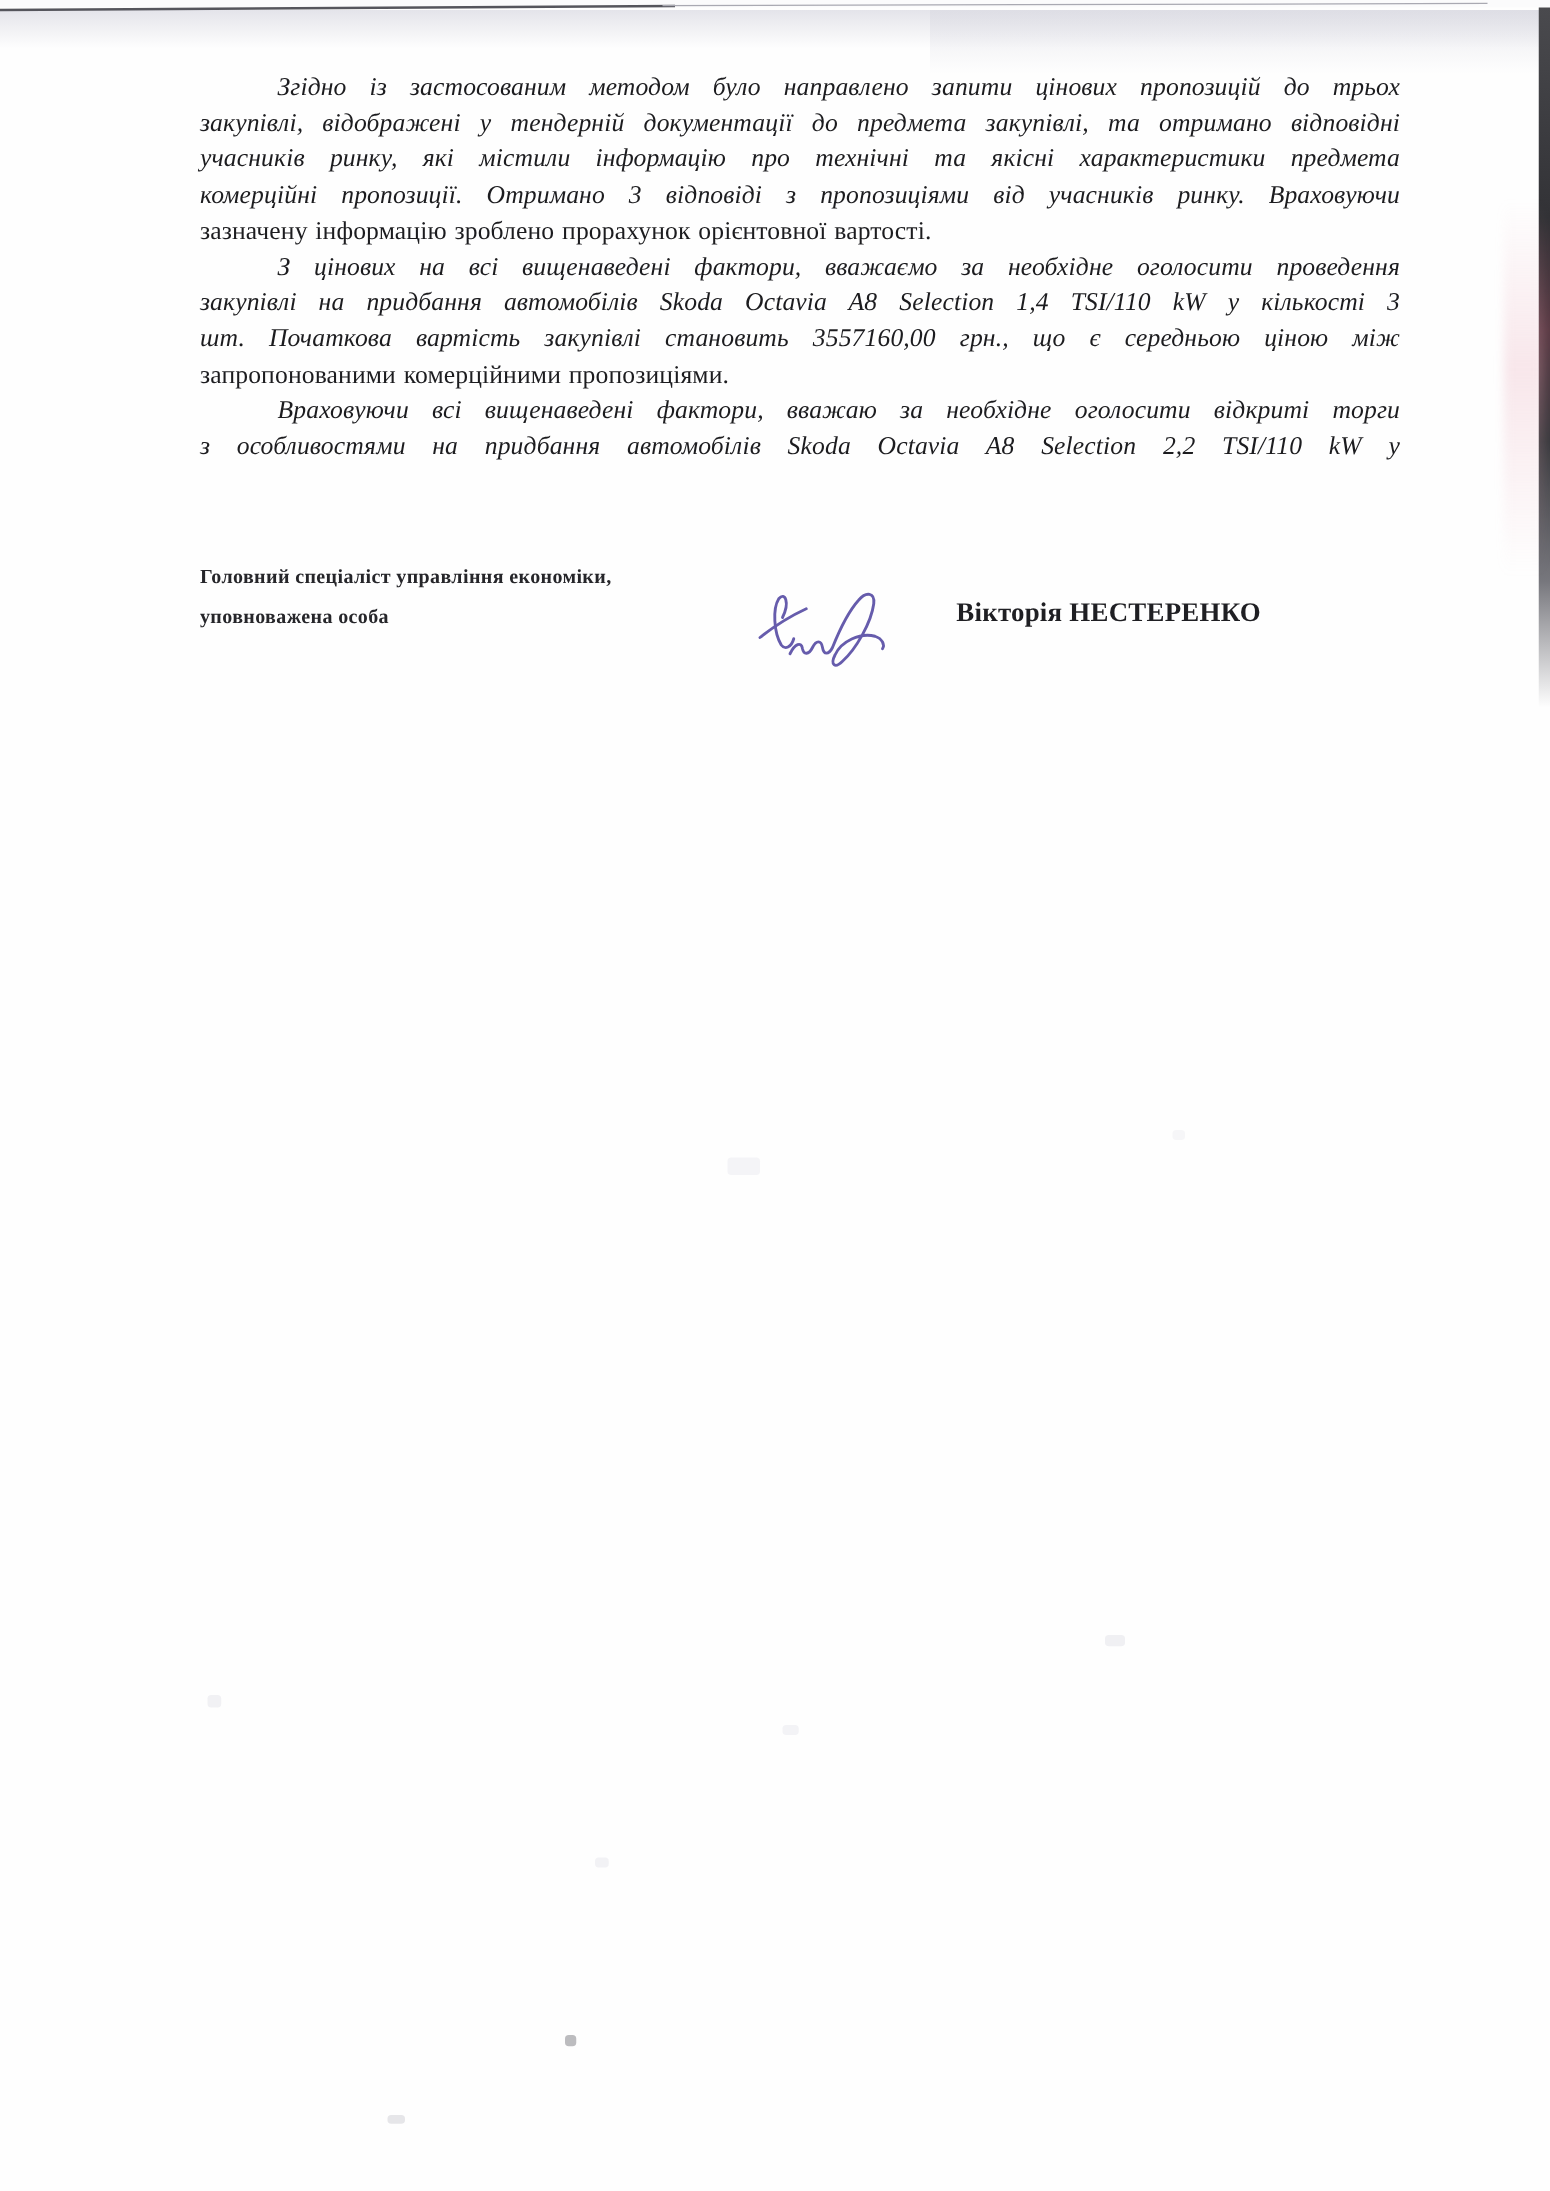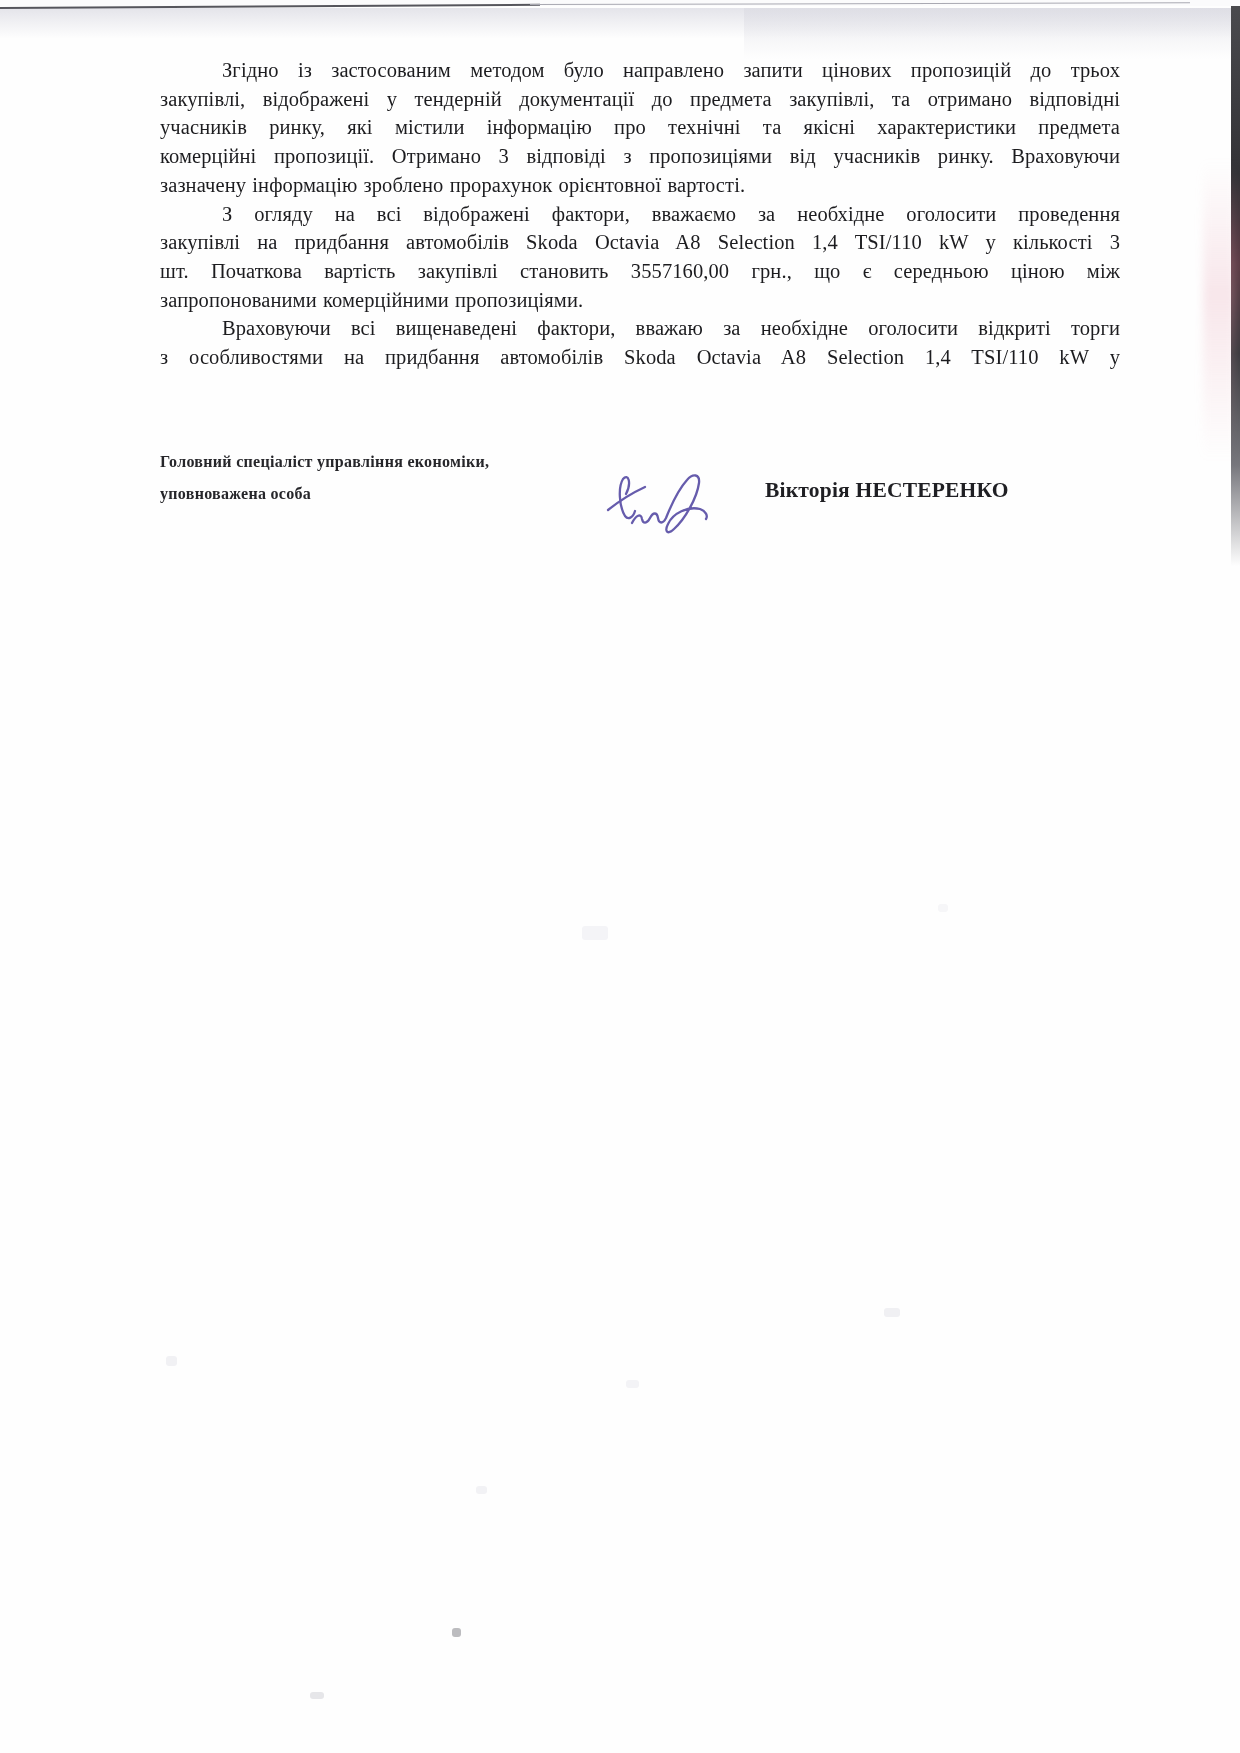--- a/index.html
+++ b/index.html
@@ -44,21 +44,21 @@
     position: absolute;
     left: 160px; top: 56px;
     width: 960px;
     font-size: 20.5px;
     line-height: 28.7px;
     letter-spacing: 0.1px;
     word-spacing: 1px;
   }
   .para { margin: 0; }
   .line { width: 100%; }
-  .line.j { text-align: justify; text-align-last: justify; }
+  .line.j { text-align: justify; text-align-last: justify; font-style: italic; }
   .line.ind { padding-left: 62px; box-sizing: border-box; }
 
   
   .sig-row { position: absolute; left: 160px; top: 446px; width: 960px; height: 130px; }
   .sig-titles {
     position: absolute; left: 0; top: 0;
     font-weight: 700; font-size: 16px; line-height: 32px;
     color: #26262a; letter-spacing: 0.3px;
   }
   .sig-name {
@@ -92,28 +92,28 @@
 
   <div class="doc-body">
       <div class="para">
         <div class="line j ind">Згідно із застосованим методом було направлено запити цінових пропозицій до трьох</div>
         <div class="line j">закупівлі, відображені у тендерній документації до предмета закупівлі, та отримано відповідні</div>
         <div class="line j">учасників ринку, які містили інформацію про технічні та якісні характеристики предмета</div>
         <div class="line j">комерційні пропозиції. Отримано 3 відповіді з пропозиціями від учасників ринку. Враховуючи</div>
         <div class="line">зазначену інформацію зроблено прорахунок орієнтовної вартості.</div>
       </div>
       <div class="para">
-        <div class="line j ind">З огляду на всі відображені фактори, вважаємо за необхідне оголосити проведення</div>
+        <div class="line j ind">З цінових на всі вищенаведені фактори, вважаємо за необхідне оголосити проведення</div>
         <div class="line j">закупівлі на придбання автомобілів Skoda Octavia A8 Selection 1,4 TSI/110 kW у кількості 3</div>
         <div class="line j">шт. Початкова вартість закупівлі становить 3557160,00 грн., що є середньою ціною між</div>
         <div class="line">запропонованими комерційними пропозиціями.</div>
       </div>
       <div class="para">
         <div class="line j ind">Враховуючи всі вищенаведені фактори, вважаю за необхідне оголосити відкриті торги</div>
-        <div class="line j">з особливостями на придбання автомобілів Skoda Octavia A8 Selection 1,4 TSI/110 kW у</div>
+        <div class="line j">з особливостями на придбання автомобілів Skoda Octavia A8 Selection 2,2 TSI/110 kW у</div>
       </div>
     </div>
 
   <div class="sig-row">
     <div class="sig-titles">
       <div>Головний спеціаліст управління економіки,</div>
       <div>уповноважена особа</div>
     </div>
     <div class="sig-ink">
       <svg width="135" height="95" viewBox="0 0 135 95" xmlns="http://www.w3.org/2000/svg">

